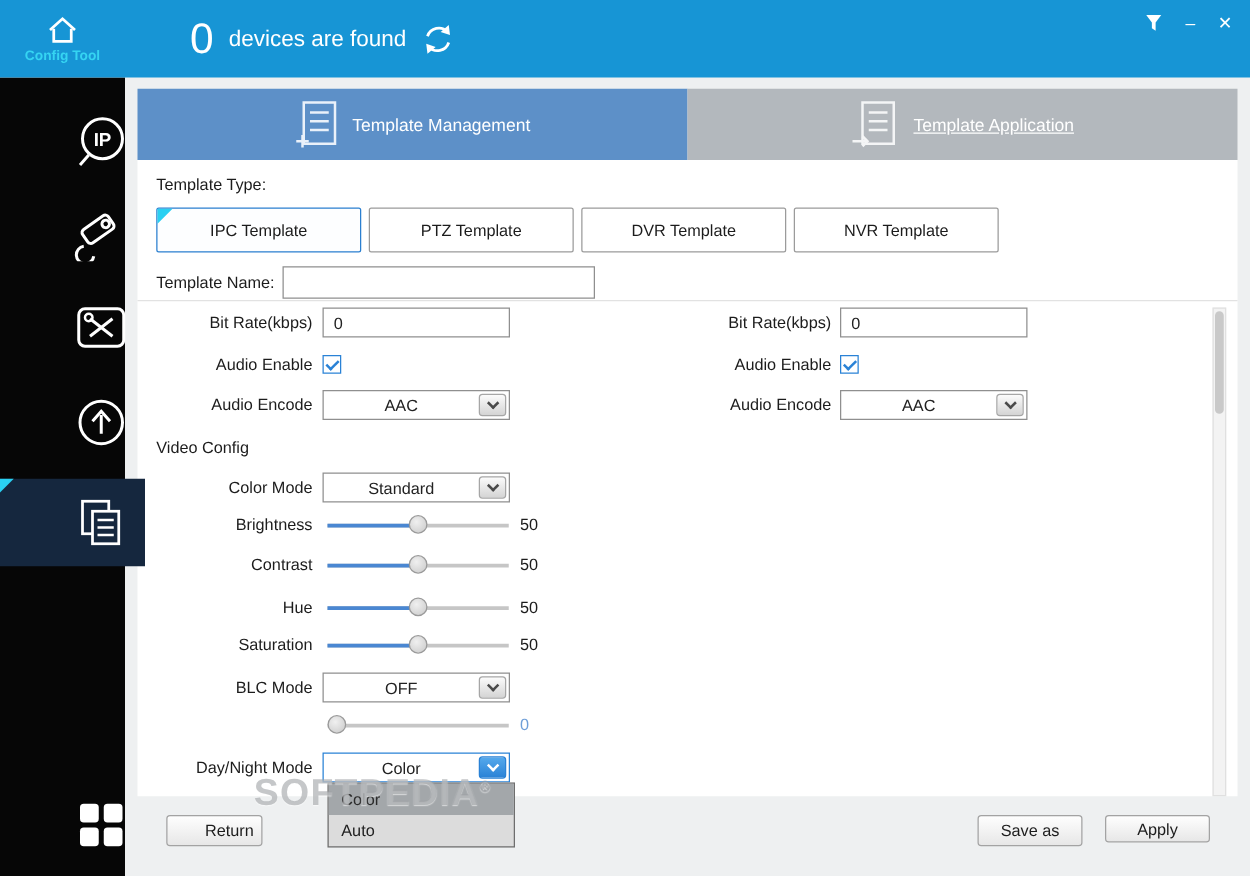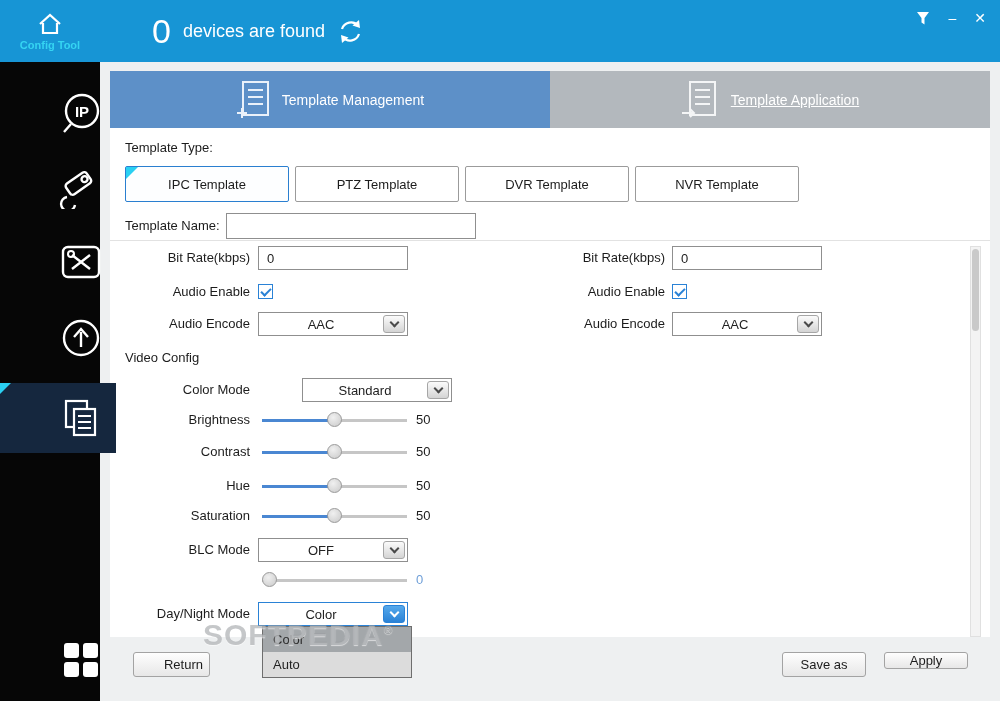--- a/index.html
+++ b/index.html
@@ -218,21 +218,21 @@
       <div class="abs dd" style="left:562px;top:184px;width:150px;height:24px;">
         <div class="dd-val">AAC</div>
         <div class="dd-arrow">
             <div class="chev"></div>
           </div>
       </div>
 
       <div class="abs lbl" style="left:15px;top:218px;">Video Config</div>
 
       <div class="abs lbl r-lbl" style="left:0;top:250px;width:140px;">Color Mode</div>
-      <div class="abs dd" style="left:148px;top:250px;width:150px;height:24px;margin-left:44px;">
+      <div class="abs dd" style="left:148px;top:250px;width:150px;height:24px;">
         <div class="dd-val">Standard</div>
         <div class="dd-arrow">
             <div class="chev"></div>
           </div>
       </div>
 
       <div class="abs lbl r-lbl" style="left:0;top:284px;width:140px;line-height:16px;">Brightness</div>
       <div class="abs slider" style="left:152px;top:284px;width:145px;">
         <div class="track"></div>
         <div class="fill" style="width:50%;"></div>
@@ -290,20 +290,20 @@
         <div class="opt">Auto</div>
       </div>
 
       <div class="abs scrollbar" style="left:860px;top:118px;height:391px;">
         <div class="sb-thumb" style="top:2px;height:82px;"></div>
       </div>
     </div>
 
     <div class="abs btn" style="left:33px;top:590px;width:77px;height:25px;padding-left:24px;">Return</div>
     <div class="abs btn" style="left:682px;top:590px;width:84px;height:25px;">Save as</div>
-    <div class="abs btn" style="left:784px;top:590px;width:84px;height:17px;">Apply</div>
+    <div class="abs btn" style="left:784px;top:590px;width:84px;height:22px;">Apply</div>
 
     <div class="abs watermark" style="left:103px;top:556px;">
       <span>SOFTPEDIA</span><sup style="font-size:12px;">®</sup>
     </div>
   </div>
 
 </div>
 
 </body></html>

